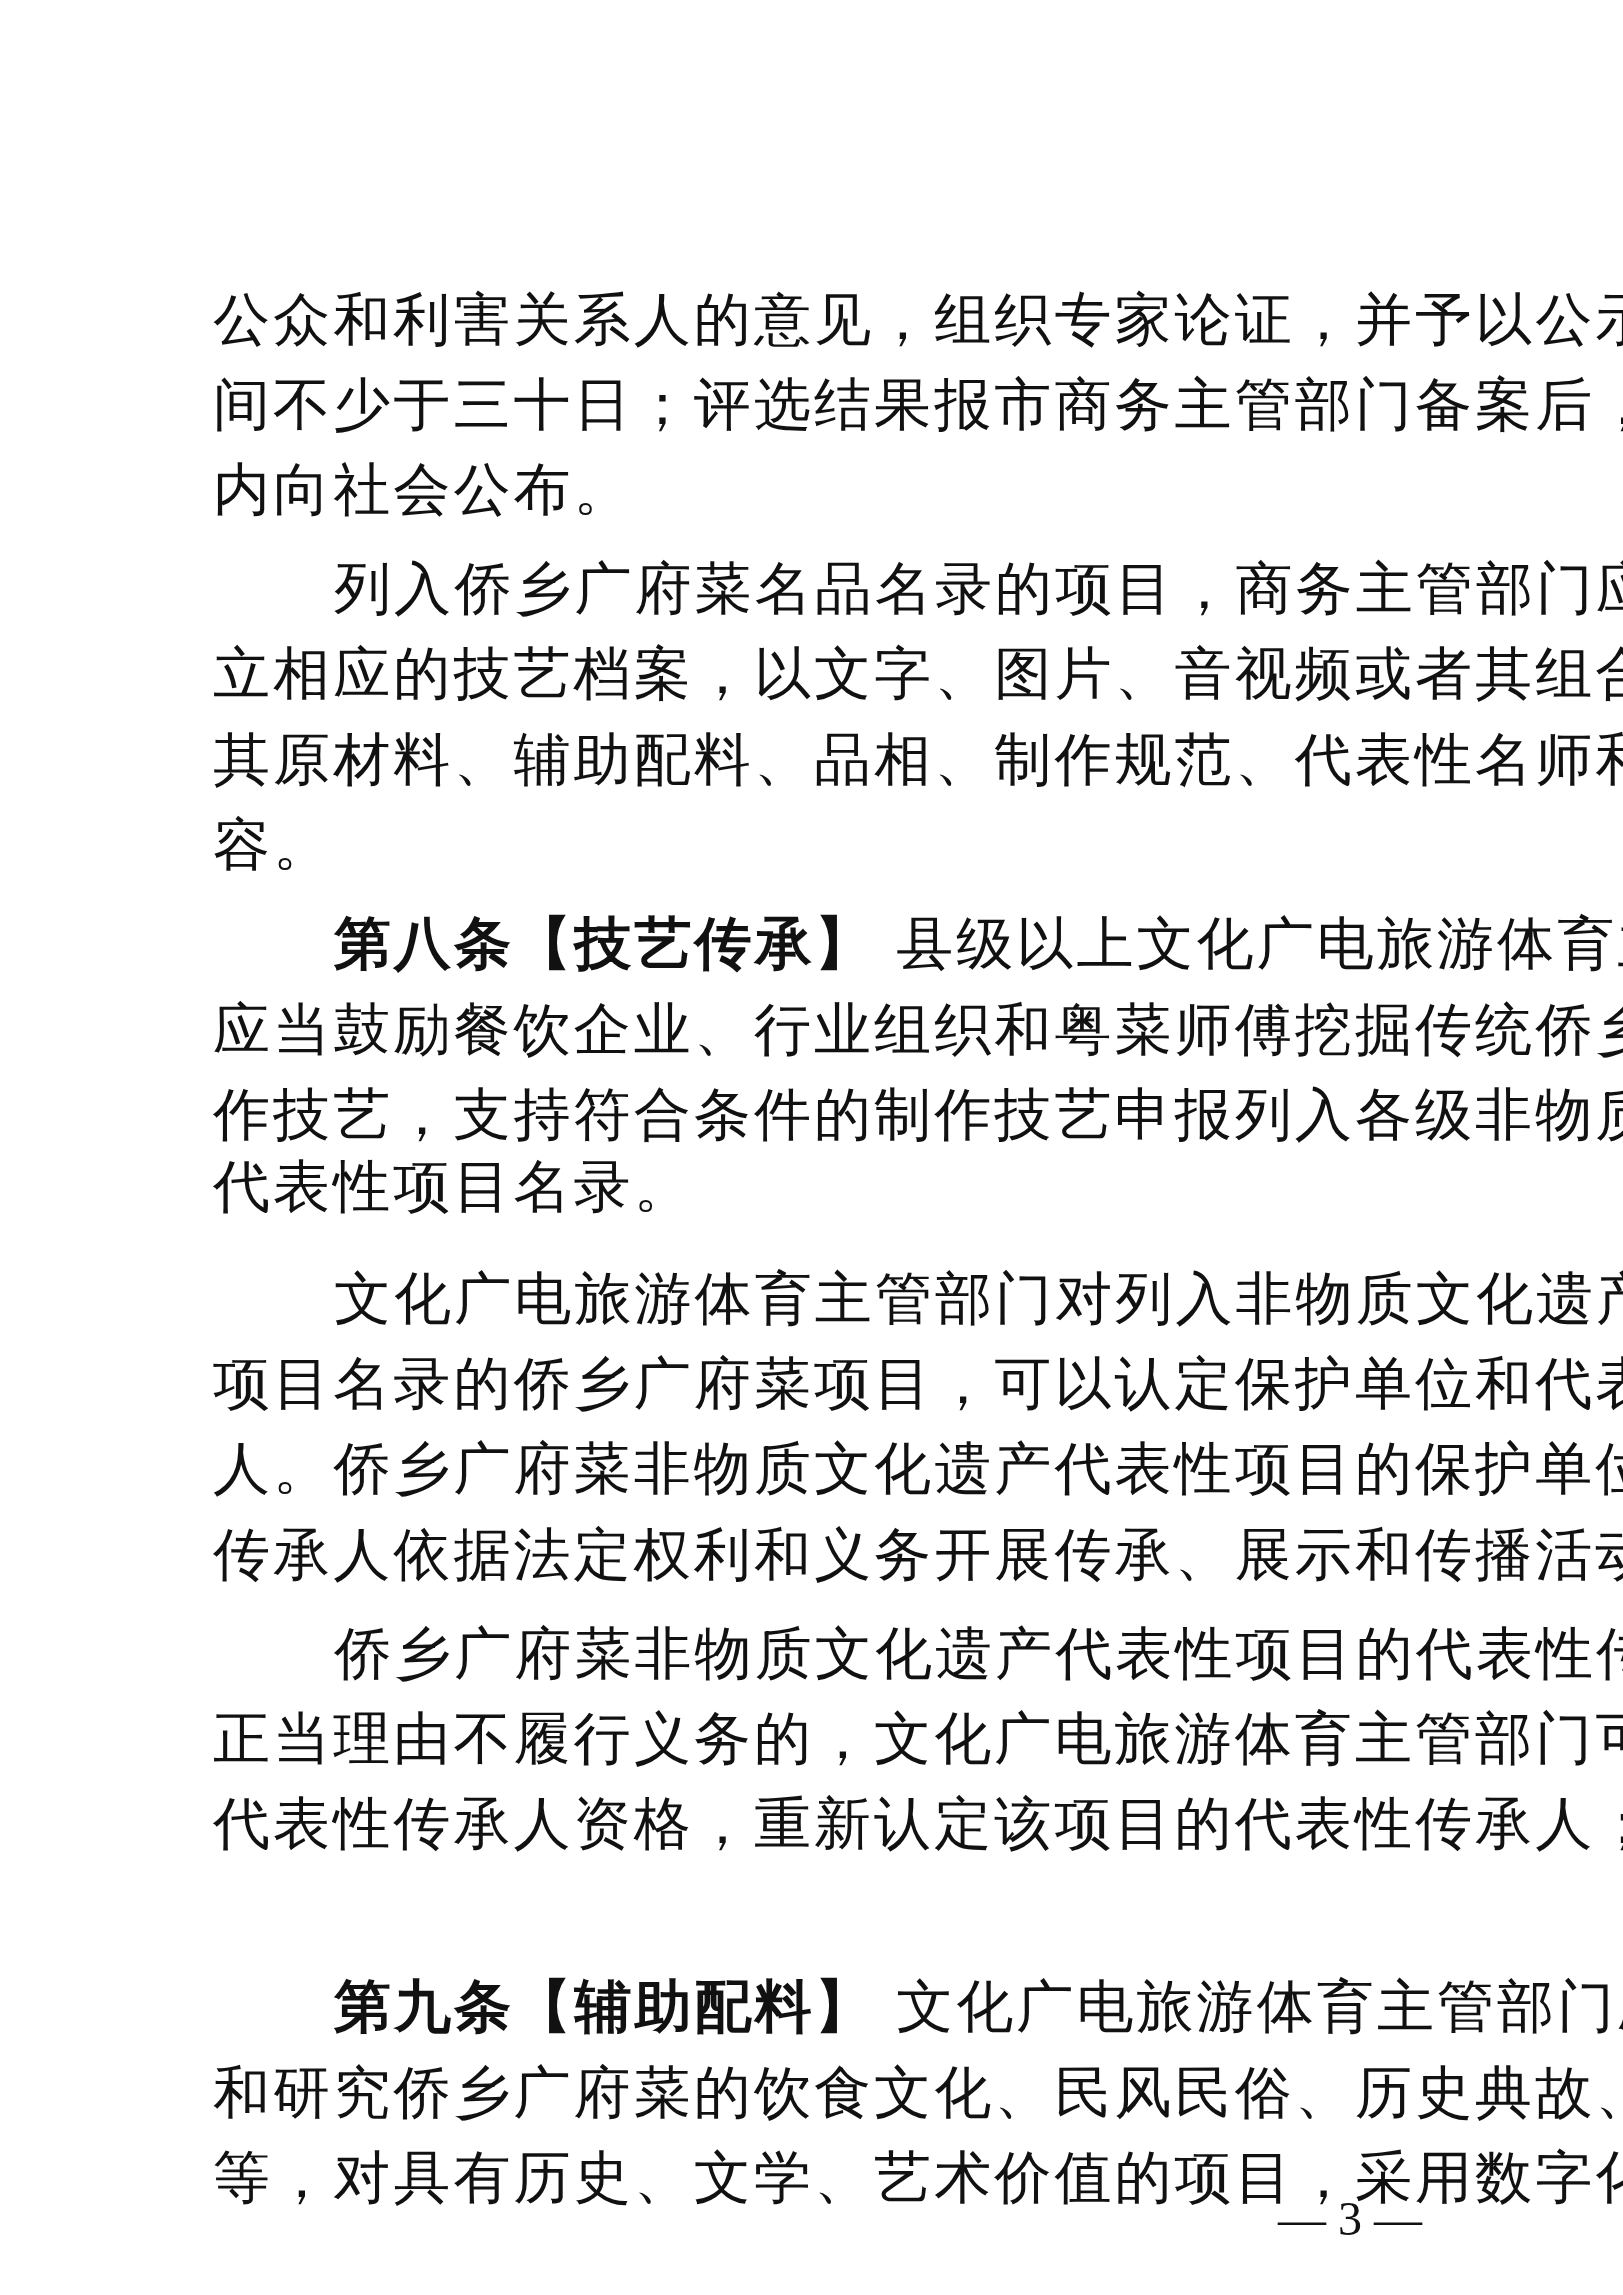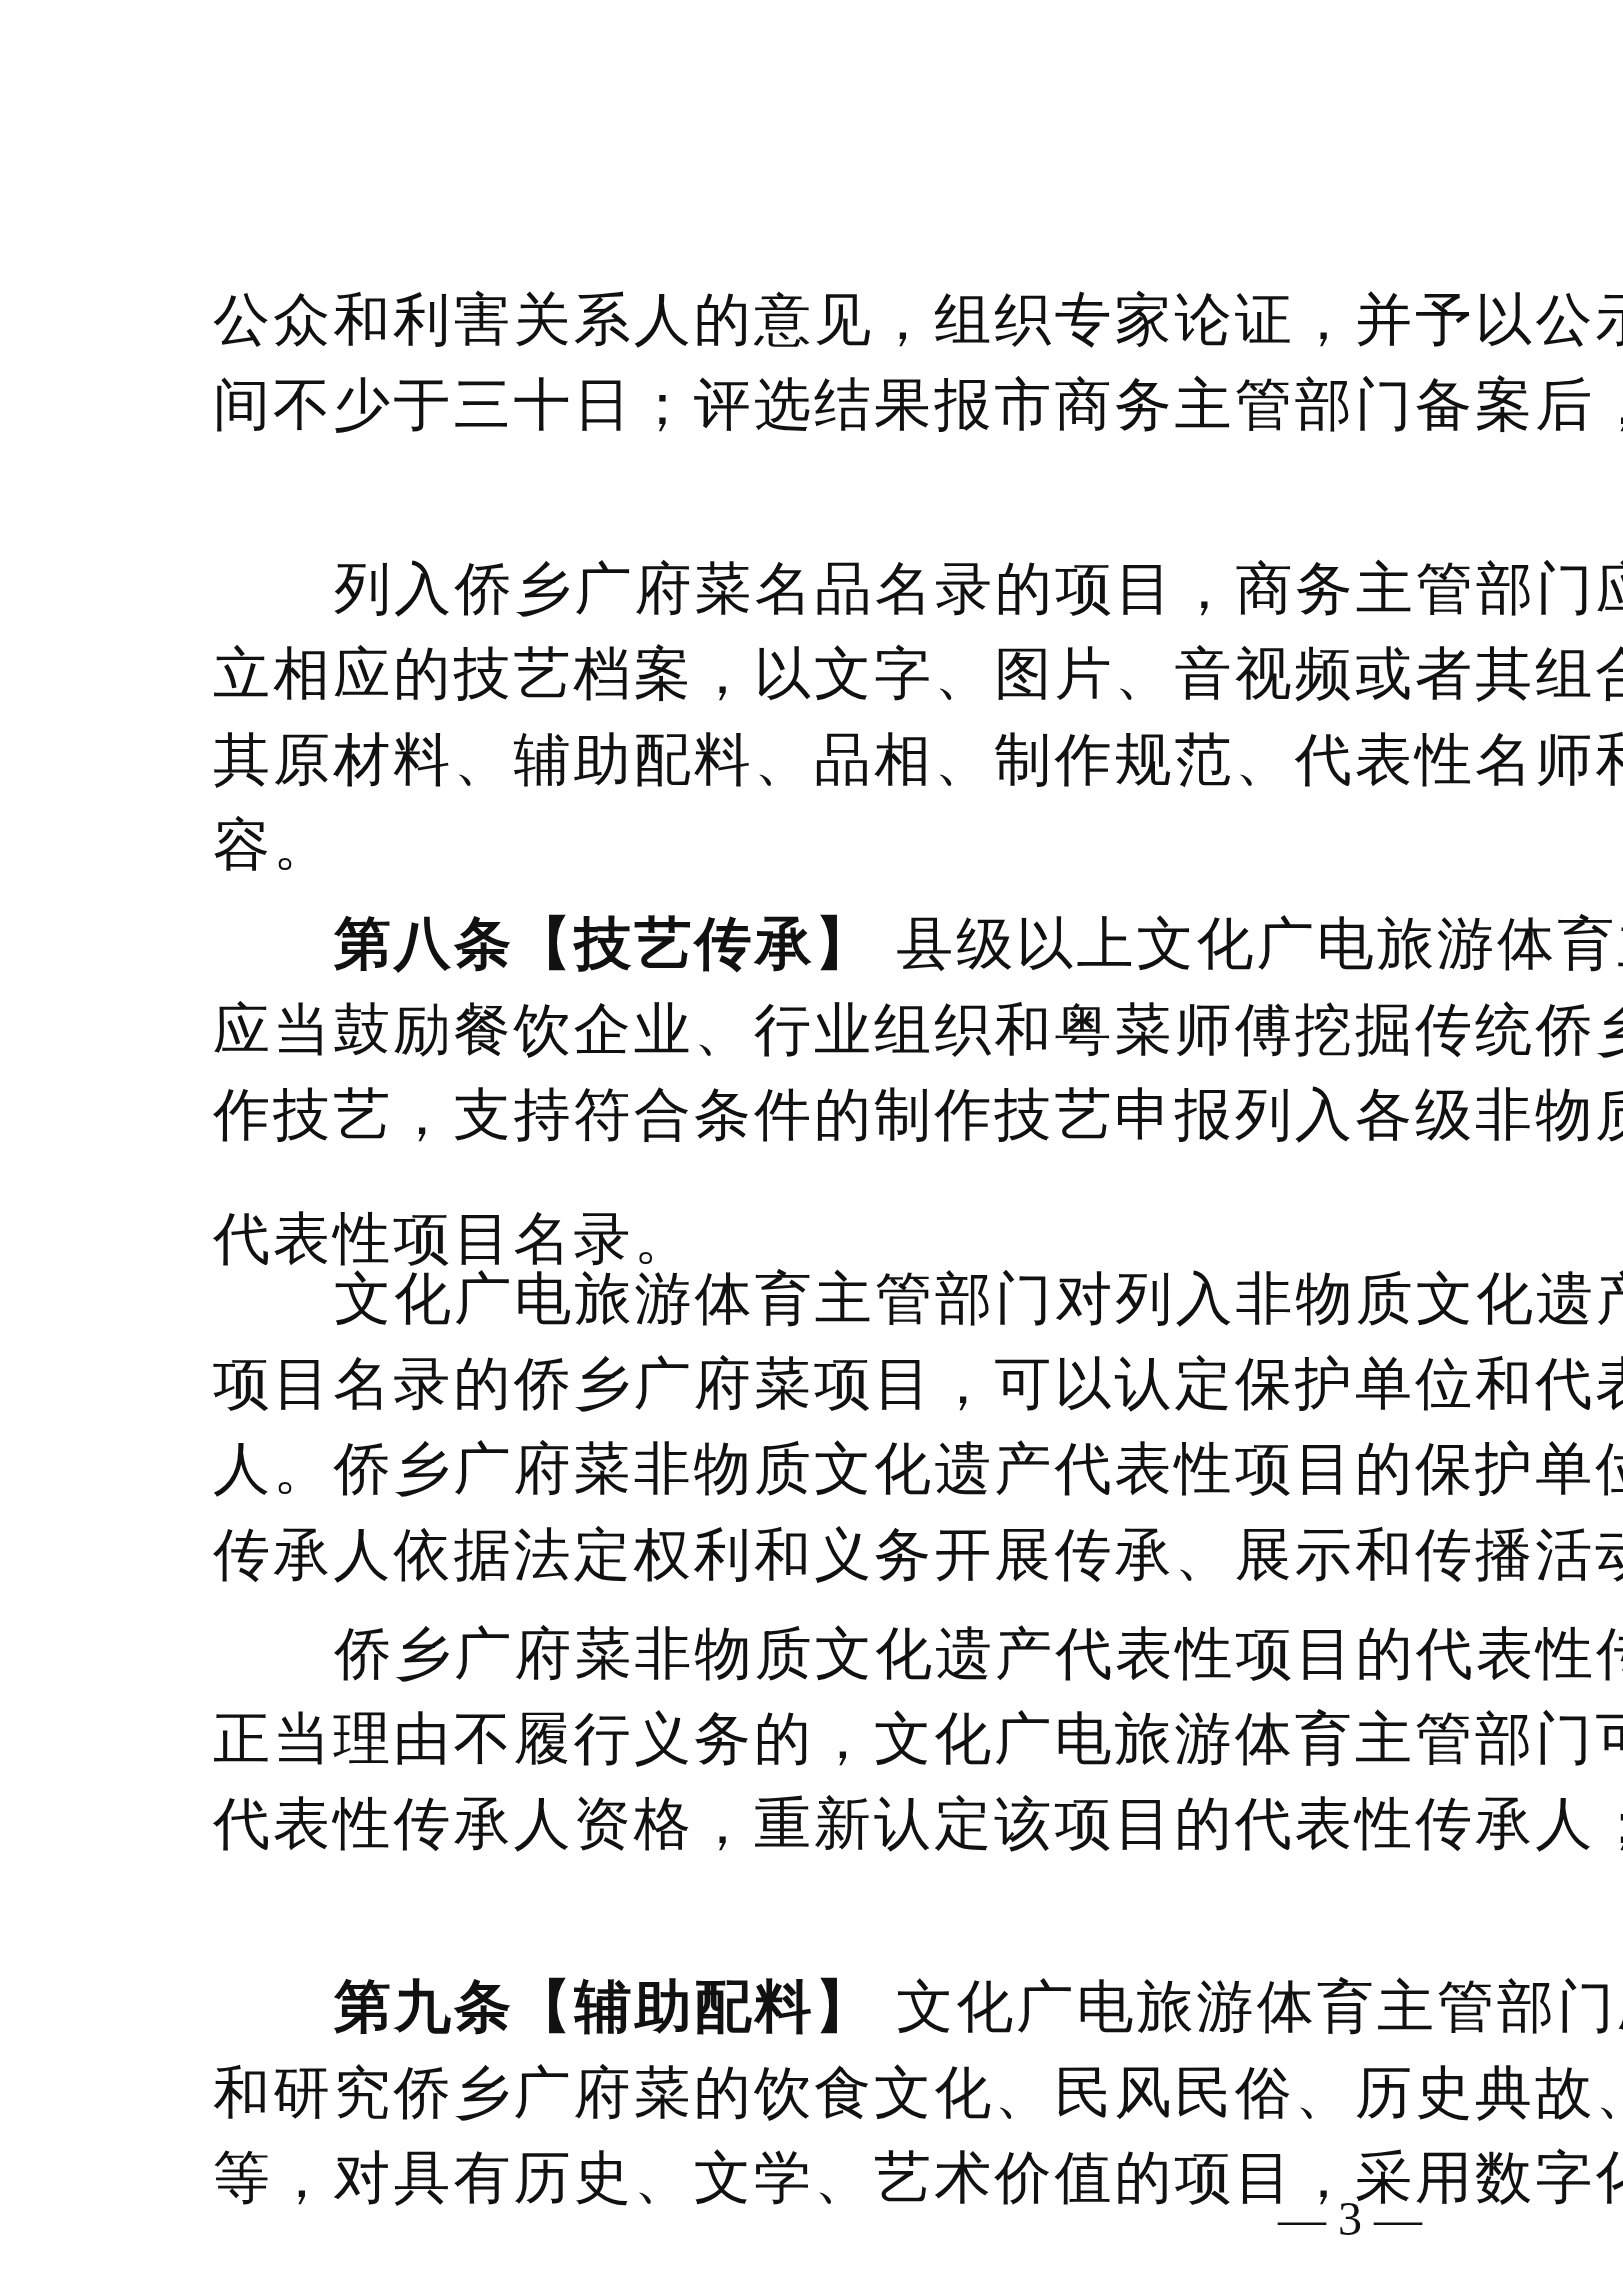--- a/index.html
+++ b/index.html
@@ -15,30 +15,31 @@
                  line-height: 61px; font-size: 48px; text-align: center; white-space: nowrap;
                  font-family: "Liberation Serif", "DejaVu Serif", serif; }
 </style>
 </head>
 <body>
 
 <div class="page">
 
   <div class="line short" style="top:285px;"><span>公众和利害关系人的意见，组织专家论证，并予以公示，公示时</span></div>
   <div class="line" style="top:370px;"><span>间不少于三十日；评选结果报市商务主管部门备案后，在十五日</span></div>
+  <div class="line short" style="top:455px;"><span>内向社会公布。</span></div>
 
   <div class="line" style="top:554px;"><span class="ind"></span><span>列入侨乡广府菜名品名录的项目，商务主管部门应当推动建</span></div>
   <div class="line" style="top:639px;"><span>立相应的技艺档案，以文字、图片、音视频或者其组合方式记录</span></div>
   <div class="line" style="top:725px;"><span>其原材料、辅助配料、品相、制作规范、代表性名师和名厨等内</span></div>
   <div class="line short" style="top:810px;"><span>容。</span></div>
 
   <div class="line" style="top:909px;"><span class="ind"></span><span class="bold">第八条【技艺传承】</span> <span>县级以上文化广电旅游体育主管部门</span></div>
   <div class="line" style="top:995px;"><span>应当鼓励餐饮企业、行业组织和粤菜师傅挖掘传统侨乡广府菜制</span></div>
   <div class="line" style="top:1080px;"><span>作技艺，支持符合条件的制作技艺申报列入各级非物质文化遗产</span></div>
-  <div class="line short" style="top:1204px;"><span>代表性项目名录。</span></div>
+  <div class="line short" style="top:1152px;"><span>代表性项目名录。</span></div>
 
   <div class="line" style="top:1264px;"><span class="ind"></span><span>文化广电旅游体育主管部门对列入非物质文化遗产代表性</span></div>
   <div class="line" style="top:1349px;"><span>项目名录的侨乡广府菜项目，可以认定保护单位和代表性传承</span></div>
   <div class="line" style="top:1434px;"><span>人。侨乡广府菜非物质文化遗产代表性项目的保护单位和代表性</span></div>
   <div class="line short" style="top:1520px;"><span>传承人依据法定权利和义务开展传承、展示和传播活动。</span></div>
 
   <div class="line" style="top:1619px;"><span class="ind"></span><span>侨乡广府菜非物质文化遗产代表性项目的代表性传承人无</span></div>
   <div class="line" style="top:1704px;"><span>正当理由不履行义务的，文化广电旅游体育主管部门可以取消其</span></div>
   <div class="line" style="top:1789px;"><span>代表性传承人资格，重新认定该项目的代表性传承人；丧失传承</span></div>
 

